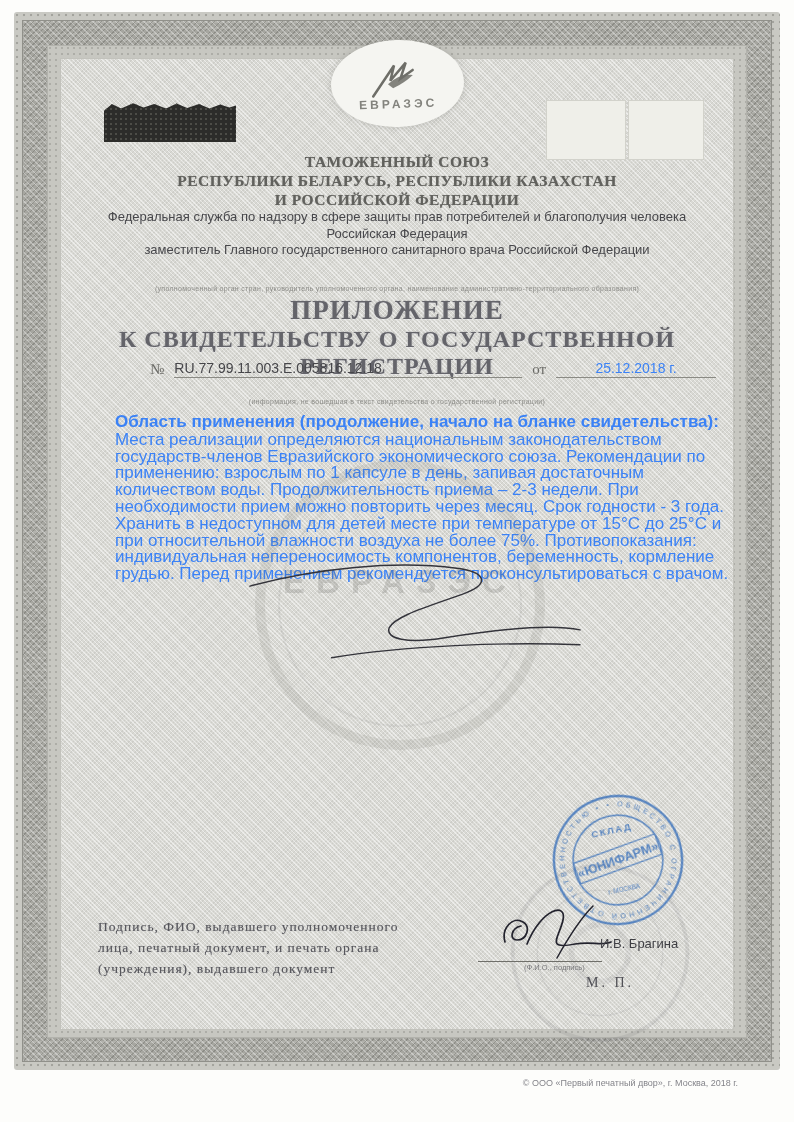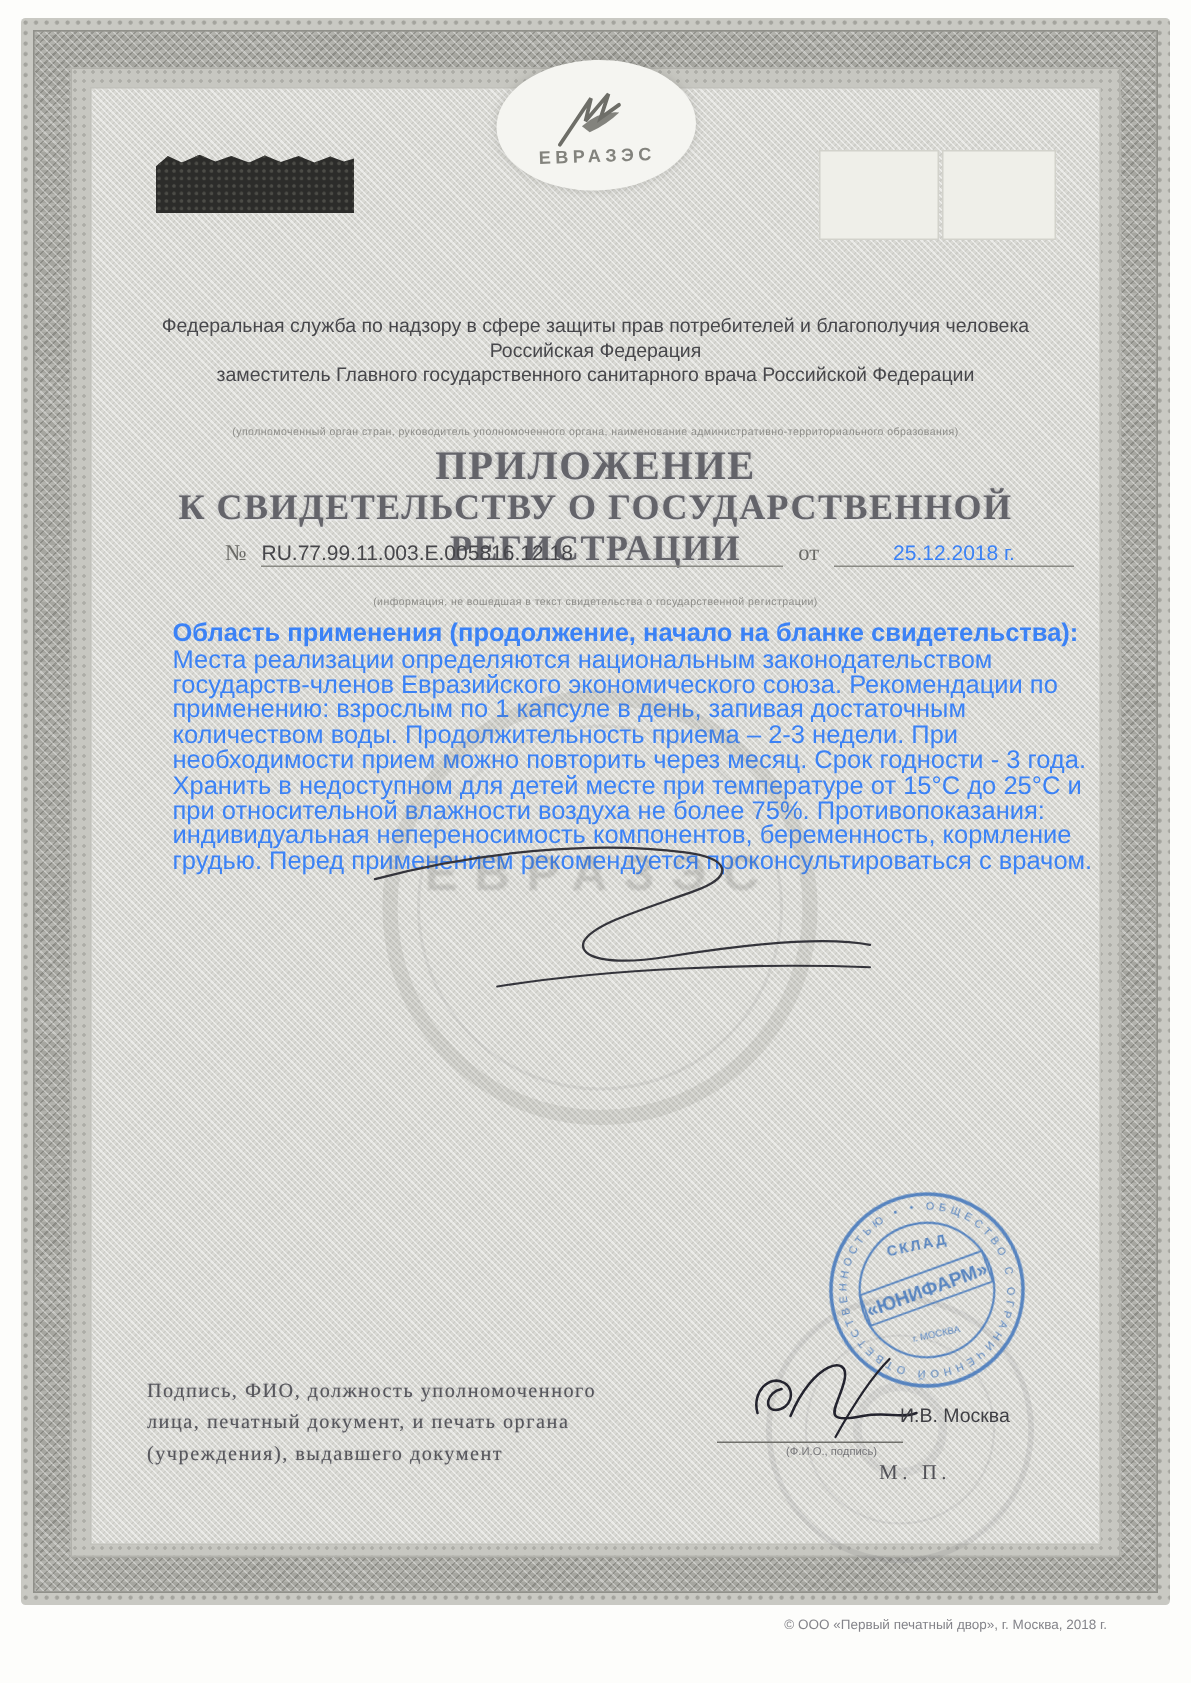--- a/index.html
+++ b/index.html
@@ -93,20 +93,25 @@
   <div class="blank-box b2"></div>
 
   <div class="emblem">
     <svg width="74" height="42" viewBox="0 0 80 50">
       <path d="M10,46 L36,10 L31,28 L50,7 L43,26 L58,16" fill="none" stroke="#6e6e68" stroke-width="3" stroke-linecap="round"></path>
       <path d="M28,32 Q42,20 58,22 Q48,31 34,37 Z" fill="#6e6e68" opacity=".85"></path>
     </svg>
     <div class="emblem-label">ЕВРАЗЭС</div>
   </div>
 
+  <div class="hdr">
+    <div>ТАМОЖЕННЫЙ СОЮЗ</div>
+    <div>РЕСПУБЛИКИ БЕЛАРУСЬ, РЕСПУБЛИКИ КАЗАХСТАН</div>
+    <div>И РОССИЙСКОЙ ФЕДЕРАЦИИ</div>
+  </div>
   <div class="agency">
     <div>Федеральная служба по надзору в сфере защиты прав потребителей и благополучия человека</div>
     <div>Российская Федерация</div>
     <div>заместитель Главного государственного санитарного врача Российской Федерации</div>
   </div>
   <div class="tiny-note note1">(уполномоченный орган стран, руководитель уполномоченного органа, наименование административно-территориального образования)</div>
 
   <div class="title title1">ПРИЛОЖЕНИЕ</div>
   <div class="title title2">К СВИДЕТЕЛЬСТВУ О ГОСУДАРСТВЕННОЙ РЕГИСТРАЦИИ</div>
 
@@ -155,26 +160,26 @@
       <text x="100" y="105" text-anchor="middle" font-size="16" font-weight="bold" fill="#4679bd">«ЮНИФАРМ»</text>
     </g>
     <text x="100" y="140" text-anchor="middle" font-size="8" fill="#4679bd">г. МОСКВА</text>
   </svg>
 
   <svg class="signature-svg" viewBox="0 0 150 70">
     <path d="M8,42 C4,28 16,16 26,22 C34,27 30,40 20,40 C12,40 14,28 24,26" fill="none" stroke="#23232e" stroke-width="1.7" stroke-linecap="round"></path>
     <path d="M30,44 C45,8 70,2 66,20 C62,38 48,50 78,44 C95,41 104,46 114,42" fill="none" stroke="#23232e" stroke-width="1.7" stroke-linecap="round"></path>
     <path d="M60,58 C70,40 84,18 96,6" fill="none" stroke="#23232e" stroke-width="1.5" stroke-linecap="round"></path>
   </svg>
-  <div class="sig-name">И.В. Москва</div>
+  <div class="sig-name">И.В. Брагина</div>
   <div class="sig-line"></div>
   <div class="sig-caption">(Ф.И.О., подпись)</div>
   <div class="seal-mark">М. П.</div>
 
   <div class="left-caption">
-    <div>Подпись, ФИО, должность уполномоченного</div>
+    <div>Подпись, ФИО, выдавшего уполномоченного</div>
     <div>лица, печатный документ, и печать органа</div>
     <div>(учреждения), выдавшего документ</div>
   </div>
 
   <div class="footer">© ООО «Первый печатный двор», г. Москва, 2018 г.</div>
 
 </div>
 
 </body></html>

